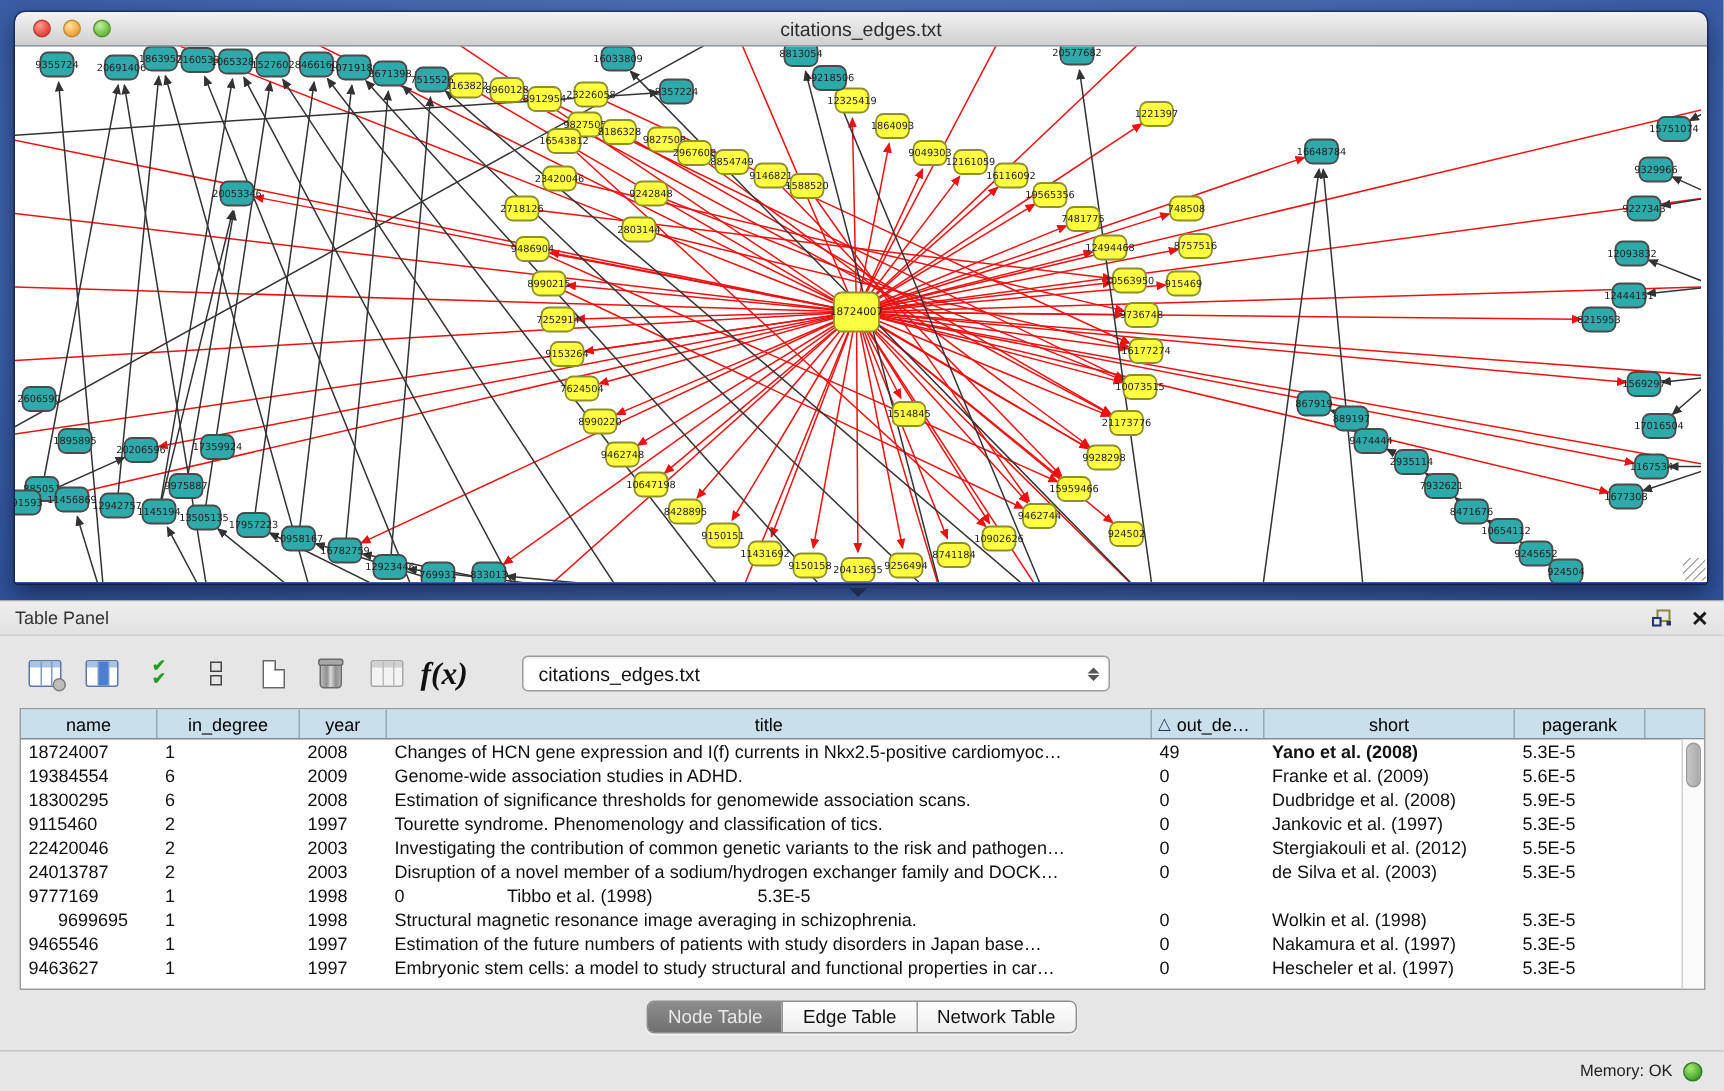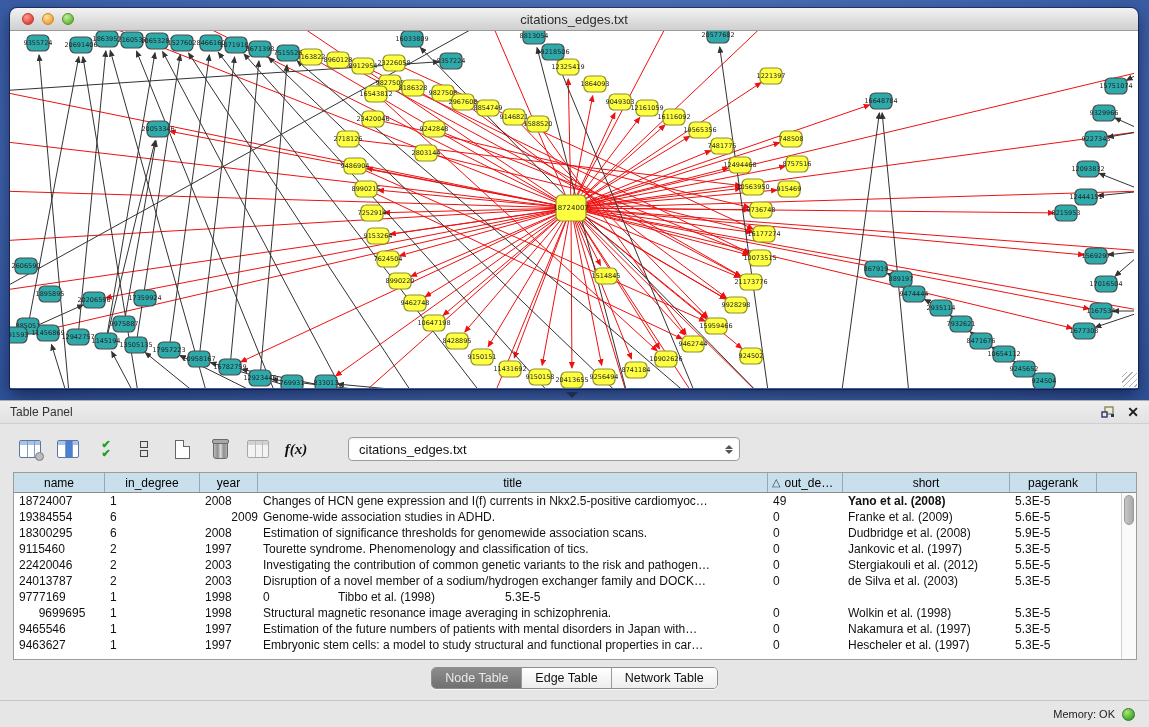--- a/index.html
+++ b/index.html
@@ -36,21 +36,21 @@
   .panel-header { height:23px; display:flex; align-items:center; padding:0 10px;
     background:linear-gradient(#eeeeee,#e2e2e2); border-bottom:1px solid #cfcfcf; }
   .panel-title { font-size:12px; color:#333; }
   .panel-header .spacer { flex:1; }
   .panel-header-icons { display:flex; gap:12px; align-items:center; }
   .float-icon svg { display:block; }
   .close-icon { font-size:14px; font-weight:bold; color:#1a1a1a; line-height:1; cursor:default; }
 
   .toolbar { display:flex; align-items:center; gap:14px; padding:12px 0 8px 18px; height:46px; }
   .tb-icon { width:24px; height:24px; display:flex; align-items:center; justify-content:center; }
-  .fx { font-family:"Liberation Serif", serif; font-style:italic; font-weight:bold; font-size:15px; color:#111; }
+  .fx { font-family:"Liberation Serif", serif; font-style:italic; font-weight:bold; font-size:21px; color:#111; }
   .dropdown { margin-left:26px; width:392px; height:24px; background:#fff;
     border:1px solid #9c9c9c; border-radius:4px; display:flex; align-items:center;
     padding:0 6px 0 10px; box-shadow:inset 0 1px 2px rgba(0,0,0,.08); }
   .dropdown .dd-label { flex:1; font-size:13px; color:#111; }
   .dd-arrows { display:flex; flex-direction:column; gap:1px; align-items:center; }
   .dd-arrows i { display:block; width:0; height:0; border-left:4px solid transparent; border-right:4px solid transparent; }
   .dd-arrows .up { border-bottom:4px solid #555; }
   .dd-arrows .dn { border-top:4px solid #555; }
 
   .table-wrap { margin:2px 12px 0 13px; height:188px; background:#fff;
@@ -566,21 +566,21 @@
               <div class="td" style="width: 95px;">1</div>
               <div class="td" style="width: 58px;">2008</div>
               <div class="td" style="width: 510px;">Changes of HCN gene expression and I(f) currents in Nkx2.5-positive cardiomyoc…</div>
               <div class="td" style="width: 75px;">49</div>
               <div class="td" style="width: 167px; font-weight: bold;">Yano et al. (2008)</div>
               <div class="td" style="width: 87px;">5.3E-5</div>
             </div>
             <div class="tr">
               <div class="td" style="width: 91px;">19384554</div>
               <div class="td" style="width: 95px;">6</div>
-              <div class="td" style="width: 58px; text-align: right;">2009</div>
+              <div class="td" style="width: 58px;">2009</div>
               <div class="td" style="width: 510px;">Genome-wide association studies in ADHD.</div>
               <div class="td" style="width: 75px;">0</div>
               <div class="td" style="width: 167px;">Franke et al. (2009)</div>
               <div class="td" style="width: 87px;">5.6E-5</div>
             </div>
             <div class="tr">
               <div class="td" style="width: 91px;">18300295</div>
               <div class="td" style="width: 95px;">6</div>
               <div class="td" style="width: 58px;">2008</div>
               <div class="td" style="width: 510px;">Estimation of significance thresholds for genomewide association scans.</div>
@@ -629,21 +629,21 @@
               <div class="td" style="width: 58px;">1998</div>
               <div class="td" style="width: 510px;">Structural magnetic resonance image averaging in schizophrenia.</div>
               <div class="td" style="width: 75px;">0</div>
               <div class="td" style="width: 167px;">Wolkin et al. (1998)</div>
               <div class="td" style="width: 87px;">5.3E-5</div>
             </div>
             <div class="tr">
               <div class="td" style="width: 91px;">9465546</div>
               <div class="td" style="width: 95px;">1</div>
               <div class="td" style="width: 58px;">1997</div>
-              <div class="td" style="width: 510px;">Estimation of the future numbers of patients with mental disorders in Japan with…</div>
+              <div class="td" style="width: 510px;">Estimation of the future numbers of patients with study disorders in Japan base…</div>
               <div class="td" style="width: 75px;">0</div>
               <div class="td" style="width: 167px;">Nakamura et al. (1997)</div>
               <div class="td" style="width: 87px;">5.3E-5</div>
             </div>
             <div class="tr">
               <div class="td" style="width: 91px;">9463627</div>
               <div class="td" style="width: 95px;">1</div>
               <div class="td" style="width: 58px;">1997</div>
               <div class="td" style="width: 510px;">Embryonic stem cells: a model to study structural and functional properties in car…</div>
               <div class="td" style="width: 75px;">0</div>

